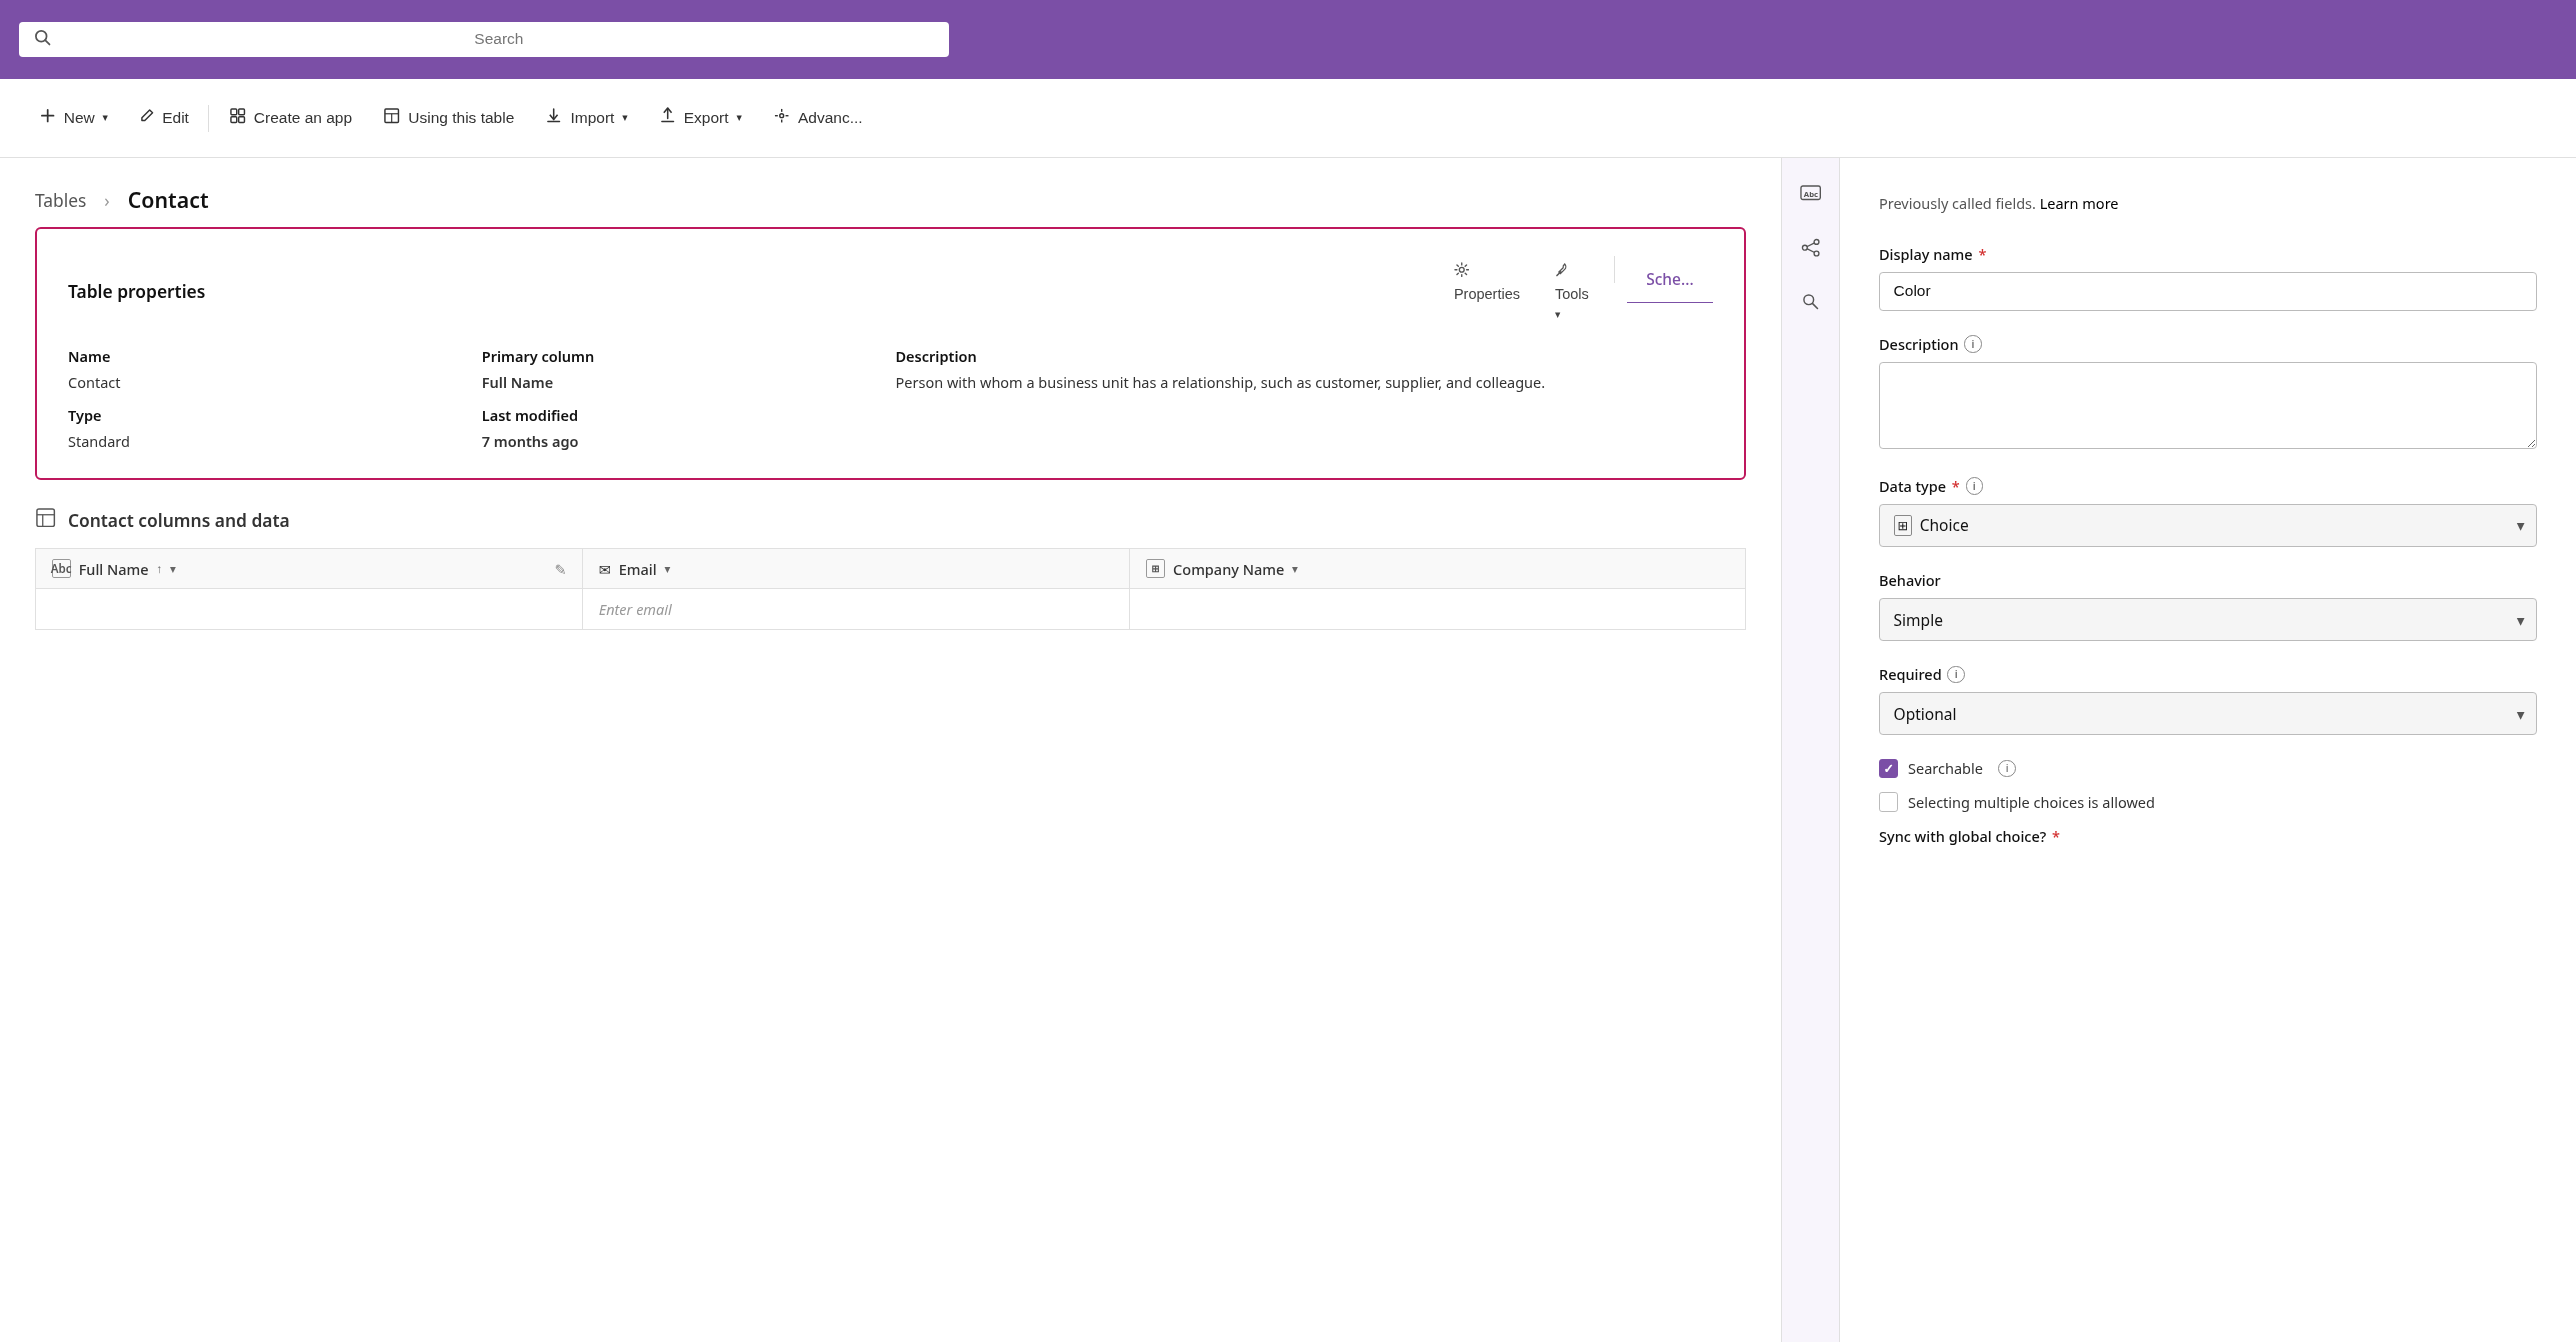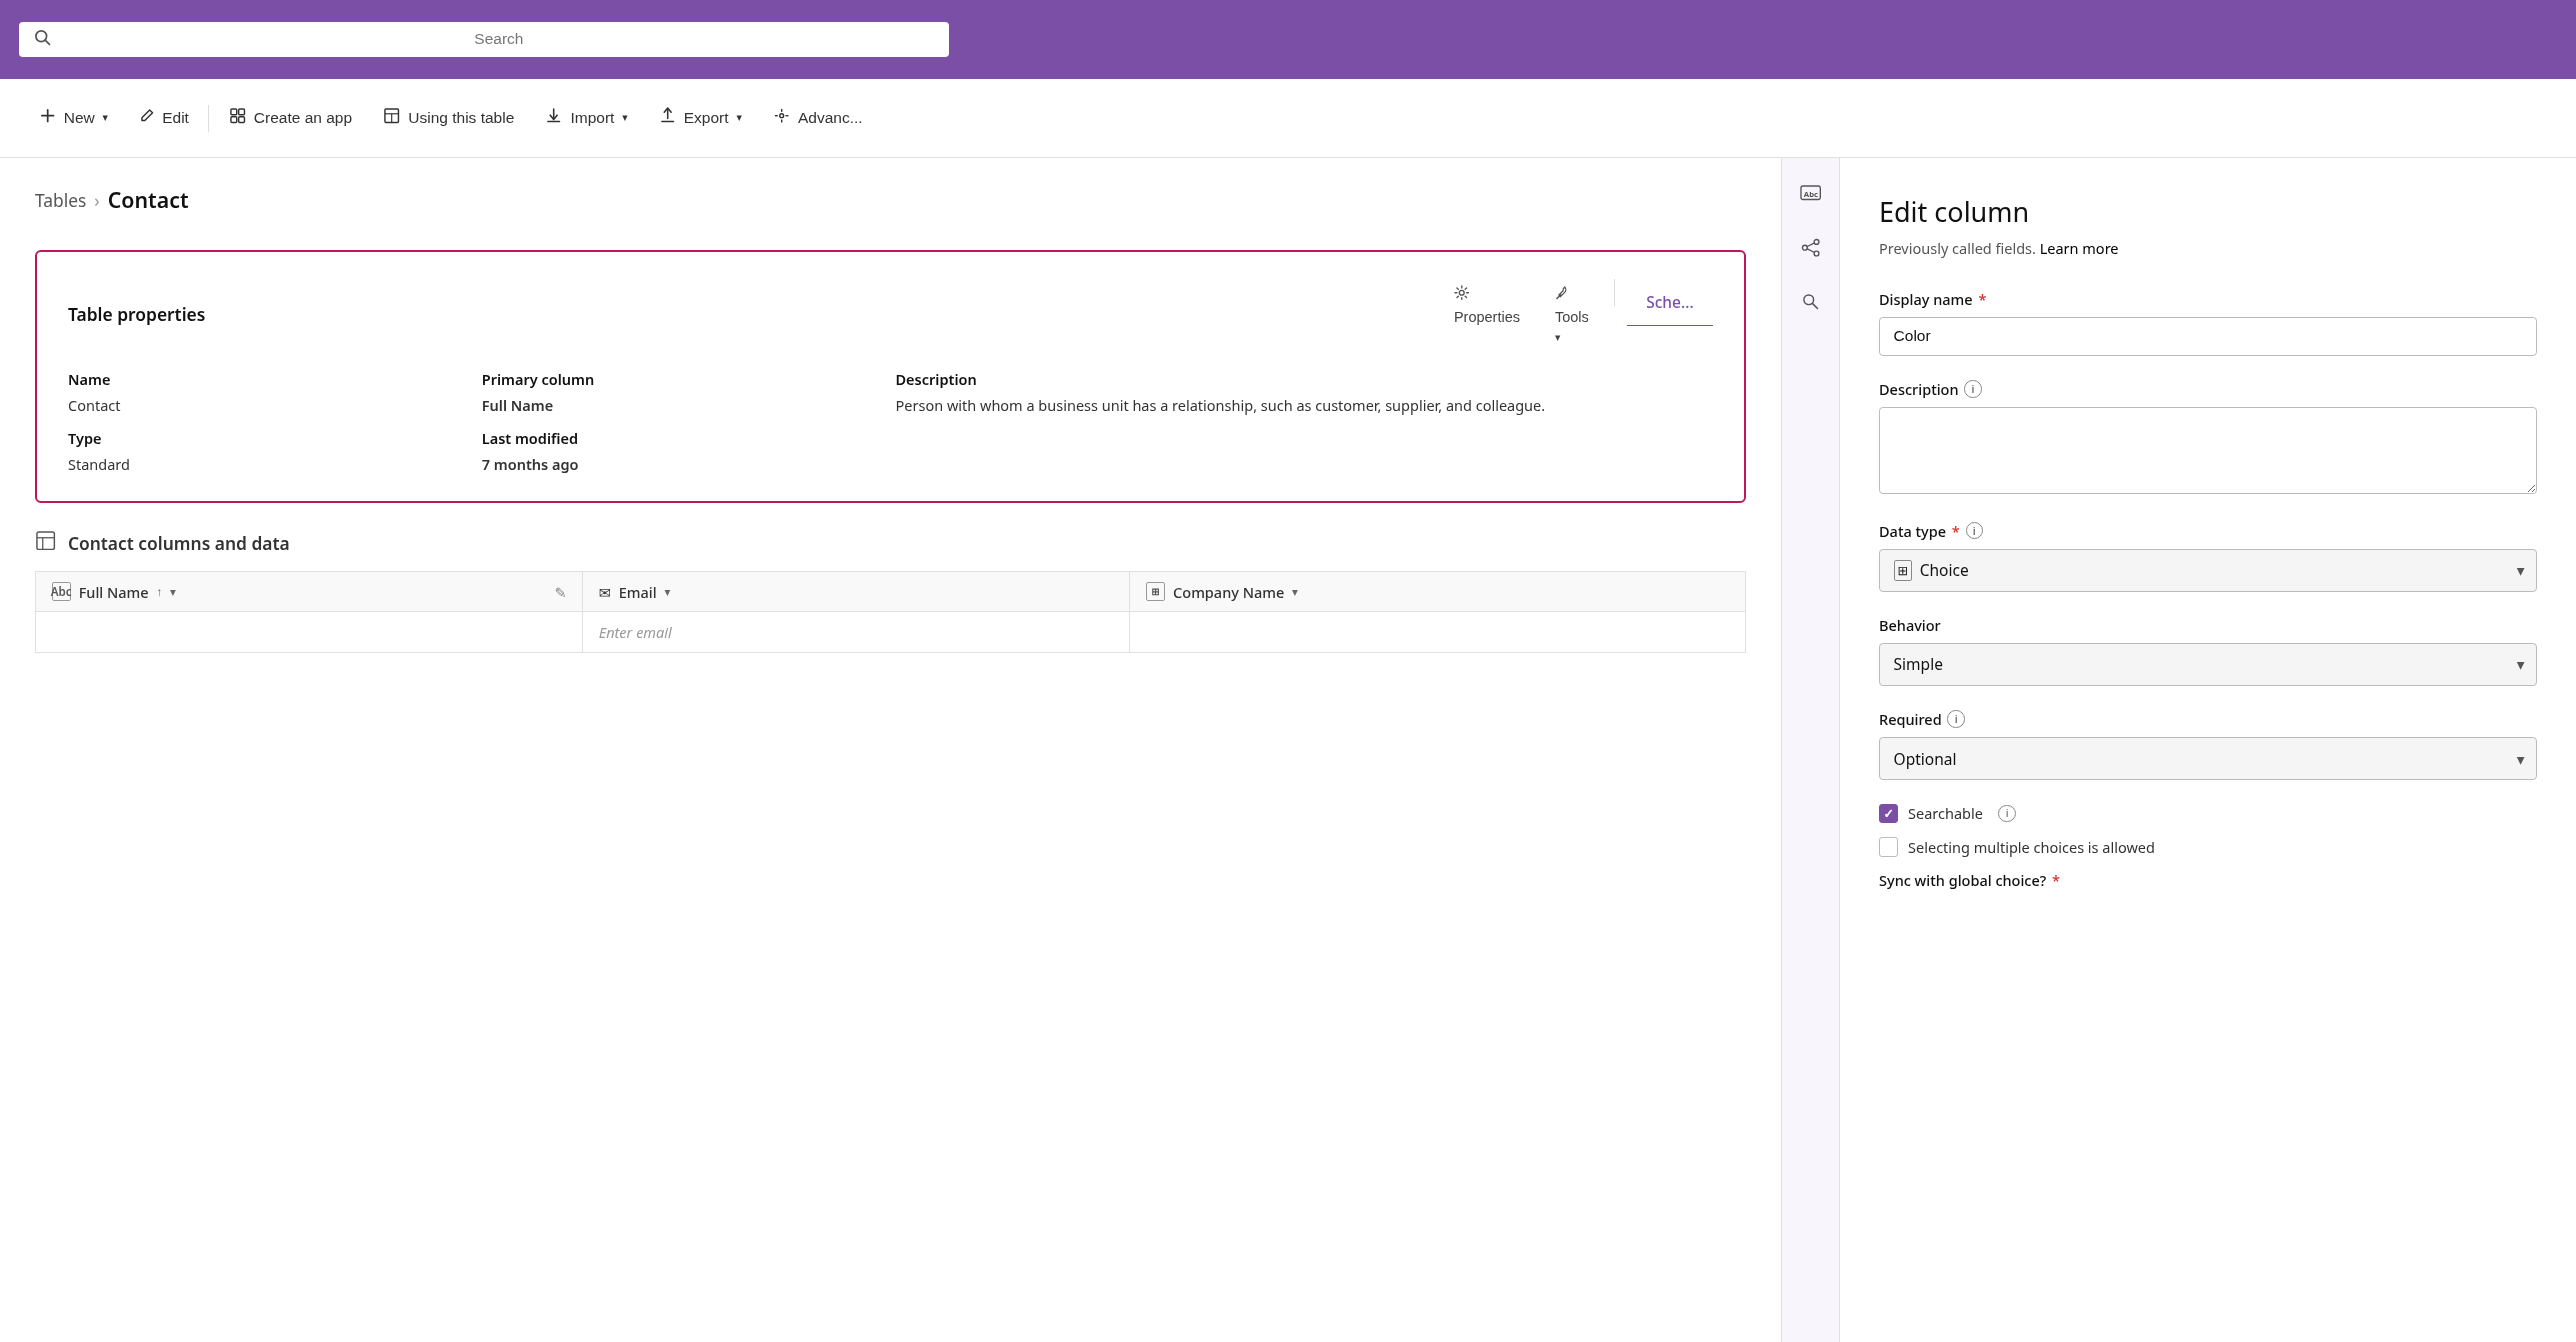--- a/index.html
+++ b/index.html
@@ -90,22 +90,22 @@
       flex: 1;
       overflow: auto;
       padding: 27px 35px;
       background: #fff;
     }
 
     
     .breadcrumb {
       display: flex;
       align-items: center;
-      gap: 8px;
-      margin-bottom: 36px;
+      gap: 18px;
+      margin-bottom: 13px;
       font-size: 17.4px;
       color: #555;
     }
     .breadcrumb .current {
       font-weight: 600;
       color: #111;
       font-size: 21.3px;
     }
     .breadcrumb-sep {
       font-size: 17.4px;
@@ -656,21 +656,20 @@
     </div>
     <div class="side-icon-btn">
       <svg width="19.4" height="19.4" viewBox="0 0 20 20">
         <circle cx="8" cy="8" r="5" stroke="#555" stroke-width="1.5" fill="none"></circle>
         <line x1="12" y1="12" x2="17" y2="17" stroke="#555" stroke-width="1.6" stroke-linecap="round"></line>
       </svg>
     </div>
   </div>
 
   <div class="right-panel">
-    <h1 class="panel-title">Edit column</h1>
     <p class="panel-subtitle">
       <span>Previously called fields.</span>
       <a href="#">Learn more</a>
     </p>
 
     <div class="form-group">
       <label class="form-label">
         <span>Display name</span>
         <span class="required-star">*</span>
       </label>

